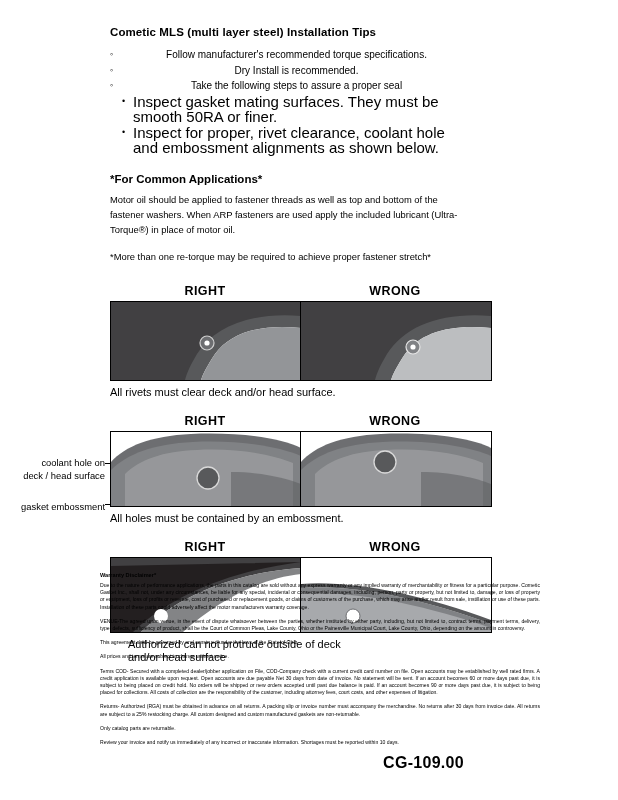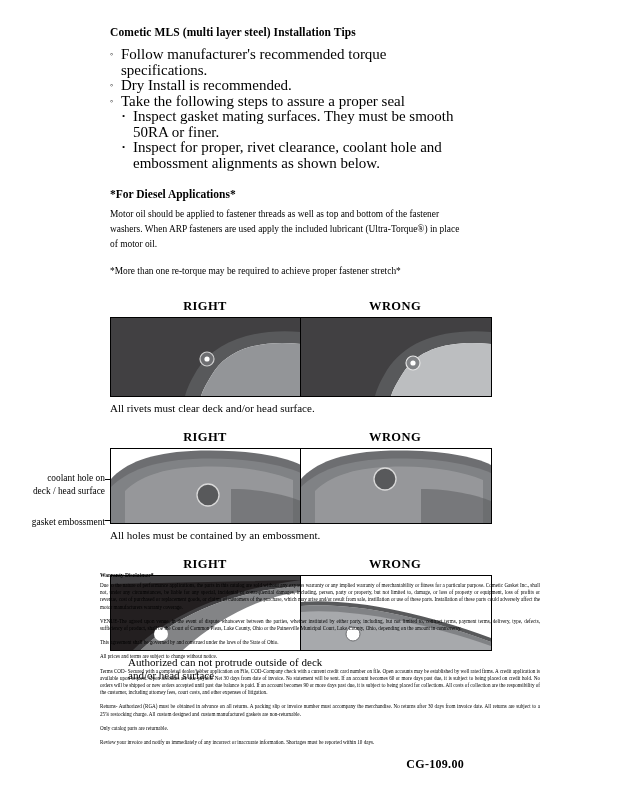--- a/index.html
+++ b/index.html
@@ -14,38 +14,38 @@
     color: #000000;
     position: relative;
     overflow: hidden;
   }
   .page {
     position: relative;
     width: 512px;
     height: 800px;
     box-sizing: border-box;
     padding: 26px 40px 0 40px;
-    font-family: Liberation Serif, serif;
   }
   h1.title {
     font-size: 11.5px;
     font-weight: bold;
     margin: 0 0 9px 70px;
     letter-spacing: 0.1px;
   }
   ul.bullets {
     list-style: none;
     margin: 0 0 0 70px;
     padding: 0;
   }
   ul.bullets > li {
-    font-size: 15px;
+    font-size: 10px;
     line-height: 15.5px;
     position: relative;
     padding-left: 11px;
+    text-align: center;
   }
   ul.bullets > li::before {
     content: "\25E6";
     position: absolute;
     left: 0;
     top: 0;
     font-size: 9px;
   }
   ul.subbullets {
     list-style: none;
@@ -157,21 +157,21 @@
   .warranty p {
     font-size: 5.1px;
     line-height: 7.2px;
     margin: 0 0 7px 0;
     text-align: justify;
   }
   .docnum {
     position: absolute;
     right: 48px;
     bottom: 28px;
-    font-size: 12px;
+    font-size: 16px;
     font-weight: bold;
     letter-spacing: 0.3px;
   }
   svg { display: block; }
 </style>
 </head>
 <body>
 
 <div class="page">
 
@@ -180,21 +180,21 @@
   <ul class="bullets">
     <li>Follow manufacturer's recommended torque specifications.</li>
     <li>Dry Install is recommended.</li>
     <li>Take the following steps to assure a proper seal</li>
   </ul>
   <ul class="subbullets" style="margin-left:82px;">
     <li>Inspect gasket mating surfaces.  They must be smooth 50RA or finer.</li>
     <li>Inspect for proper, rivet clearance, coolant hole and embossment alignments as shown below.</li>
   </ul>
 
-  <h2 class="section">*For Diesel Applications*</h2>
+  <h2 class="section">*For Common Applications*</h2>
   <p class="para">Motor oil should be applied to fastener threads as well as top and bottom of the fastener washers. When ARP fasteners are used apply the included lubricant (Ultra-Torque®) in place of motor oil.</p>
   <p class="para">*More than one re-torque may be required to achieve proper fastener stretch*</p>
 
   <div class="figs">
 
     <div class="figrow">
       <div class="figcol">
         <div class="figlabel">RIGHT</div>
         <div class="figbox">
           <svg width="190" height="78" viewBox="0 0 190 78">

